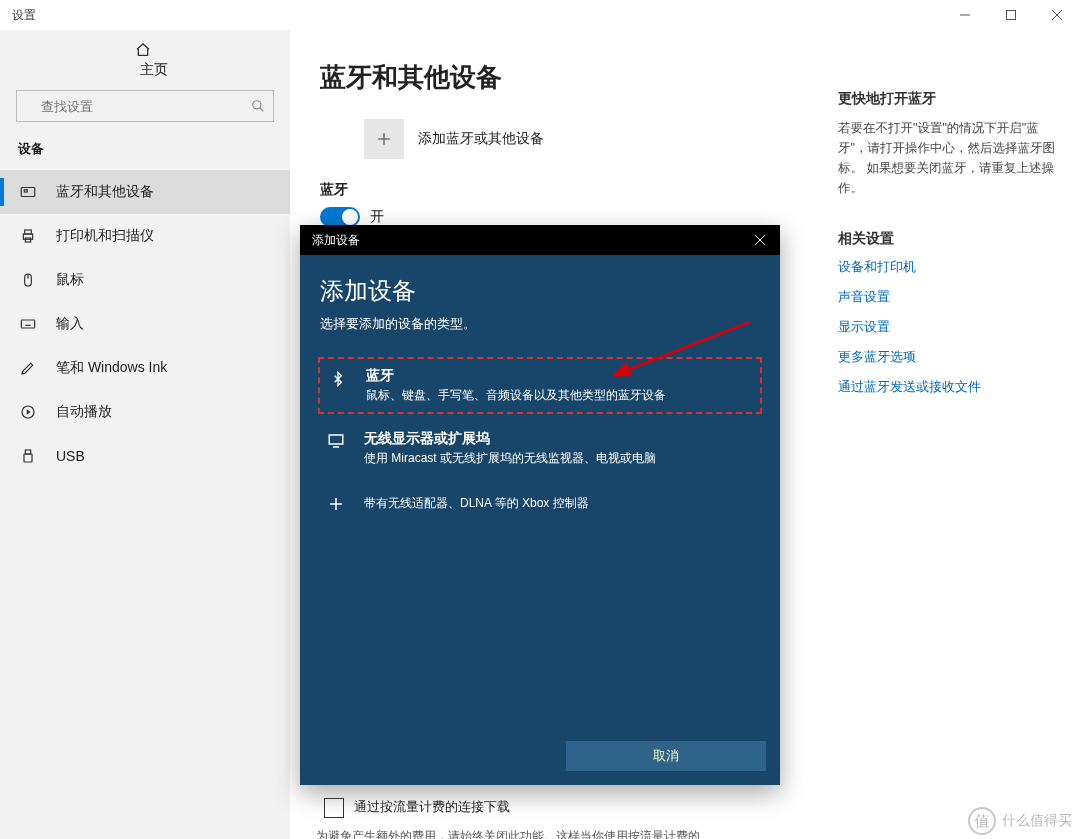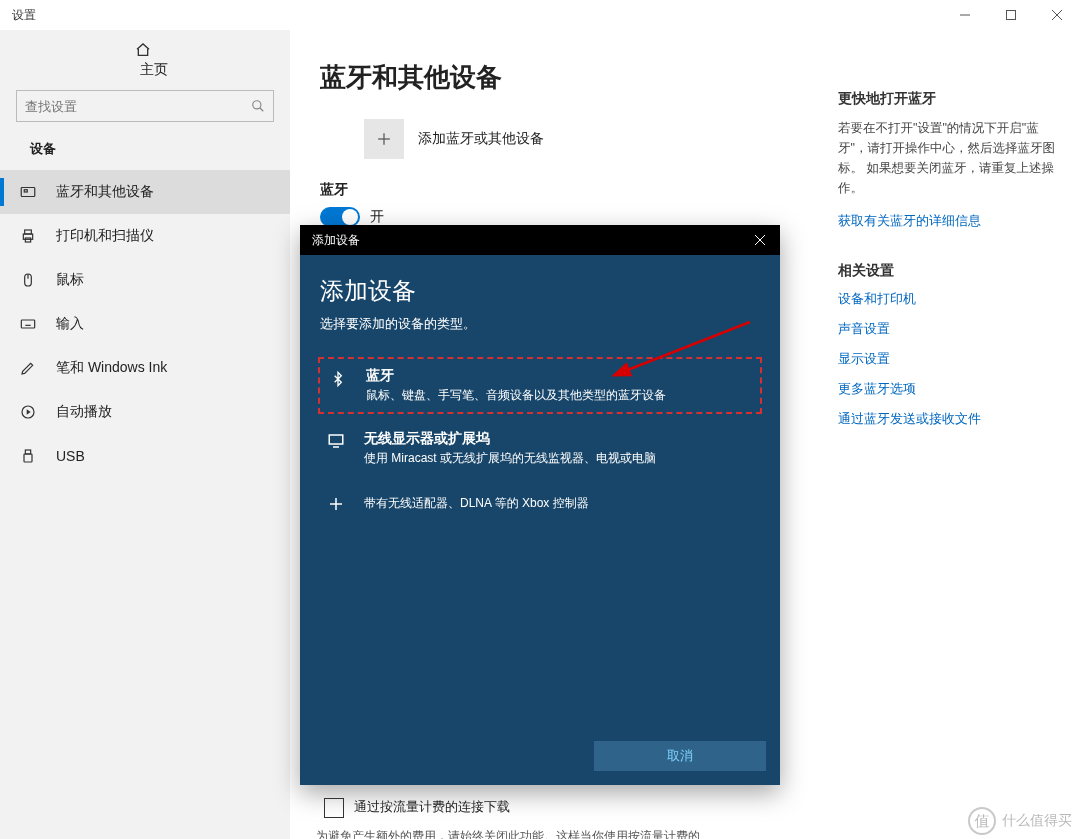--- a/index.html
+++ b/index.html
@@ -12,24 +12,24 @@
 .win-btn { width: 46px; height: 30px; display: flex; align-items: center; justify-content: center; color: #555; }
 .win-btn svg { width: 10px; height: 10px; }
 
 
 .shell { display: flex; height: calc(100% - 30px); }
 
 
 .sidebar { width: 290px; background: #f2f2f2; padding-top: 12px; }
 .home-row { display: flex; align-items: center; height: 40px; padding-left: 18px; font-size: 14px; color: #222; flex-direction: column; }
 .home-row .icon { width: 20px; margin-right: 18px; }
-.search-wrap { margin: 8px 16px 18px 16px; border: 1px solid #bbb; height: 32px; display: flex; align-items: center; background: #f2f2f2; }
+.search-wrap { margin: 8px 16px 18px 16px; border: 1px solid #bbb; height: 32px; display: flex; align-items: center; background: #f2f2f2; padding-left: 16px; }
 .search-wrap input { flex: 1; border: none; background: transparent; padding: 0 8px; font-size: 13px; color: #666; outline: none; }
 .search-wrap .sicon { width: 30px; display:flex; align-items:center; justify-content:center; color:#888; }
-.cat-label { padding: 0 18px 12px 30px; font-weight: 600; font-size: 13px; color: #222; }
+.cat-label { padding: 0 18px 12px 18px; font-weight: 600; font-size: 13px; color: #222; }
 .nav-item { display: flex; align-items: center; height: 44px; padding-left: 18px; font-size: 14px; color: #222; position: relative; }
 .nav-item.active { background: #dcdcdc; }
 .nav-item.active::before { content:""; position:absolute; left:0; top:8px; bottom:8px; width:4px; background:#0078d4; }
 .nav-item .icon { width: 20px; margin-right: 18px; display:flex; align-items:center; justify-content:center; color:#444; }
 
 
 .main { flex: 1; padding: 30px 0 0 30px; position: relative; }
 .page-title { font-size: 26px; font-weight: 600; color: #222; margin-bottom: 24px; }
 .add-row { display: flex; align-items: center; margin-bottom: 22px; margin-left: 44px; }
 .add-tile { width: 40px; height: 40px; background: #e6e6e6; display:flex; align-items:center; justify-content:center; margin-right: 14px; color:#444; }
@@ -52,21 +52,21 @@
 .dialog-title-bar { height:30px; background:#000; color:#fff; display:flex; align-items:center; font-size:12px; padding-left:12px; }
 .dialog-close { margin-left:auto; width:40px; display:flex; align-items:center; justify-content:center; height:100%; color:#fff; }
 .dialog-body { padding: 20px 20px 0 20px; }
 .dialog-h1 { font-size:24px; font-weight:500; margin-bottom:8px; }
 .dialog-sub { font-size:13px; margin-bottom:26px; }
 .opt { display:flex; padding:8px 4px; margin-bottom:10px; }
 .opt .oicon { width:24px; margin-right:16px; margin-top:2px; display:flex; justify-content:center; color:#fff; }
 .opt .otitle { font-size:14px; font-weight:600; }
 .opt .odesc { font-size:12px; margin-top:2px; }
 .opt.highlight { border:2px dashed #d63030; padding:8px 6px; margin:-2px -2px 8px -2px; }
-.dialog-cancel { position:absolute; right:14px; bottom:14px; background:#30638a; color:#7dd3fc; width:172px; height:30px; border:none; font-size:13px; }
+.dialog-cancel { position:absolute; right:14px; bottom:14px; background:#30638a; color:#fef9c3; width:200px; height:30px; border:none; font-size:13px; }
 
 
 .arrow { position:absolute; pointer-events:none; }
 
 
 .metered { position:absolute; left:324px; top:798px; font-size:13px; color:#222; }
 .metered .chk { display:inline-block; width:20px; height:20px; border:1.5px solid #333; margin-right:10px; vertical-align:middle; }
 .metered-note { position:absolute; left:316px; top:828px; font-size:12px; color:#555; }
 
 
@@ -205,21 +205,20 @@
     <div class="toggle-row">
       <div class="toggle"></div>
       <div class="toggle-label">开</div>
     </div>
   </div>
 </div>
 
 <div class="right-col">
   <div class="rc-title">更快地打开蓝牙</div>
   <div class="rc-text">若要在不打开"设置"的情况下开启"蓝牙"，请打开操作中心，然后选择蓝牙图标。 如果想要关闭蓝牙，请重复上述操作。</div>
-  <a class="link">获取有关蓝牙的详细信息</a>
   <div class="rc-section">
     <div class="rc-title">相关设置</div>
     <a class="link">设备和打印机</a>
     <a class="link">声音设置</a>
     <a class="link">显示设置</a>
     <a class="link">更多蓝牙选项</a>
     <a class="link">通过蓝牙发送或接收文件</a>
   </div>
 </div>
 

